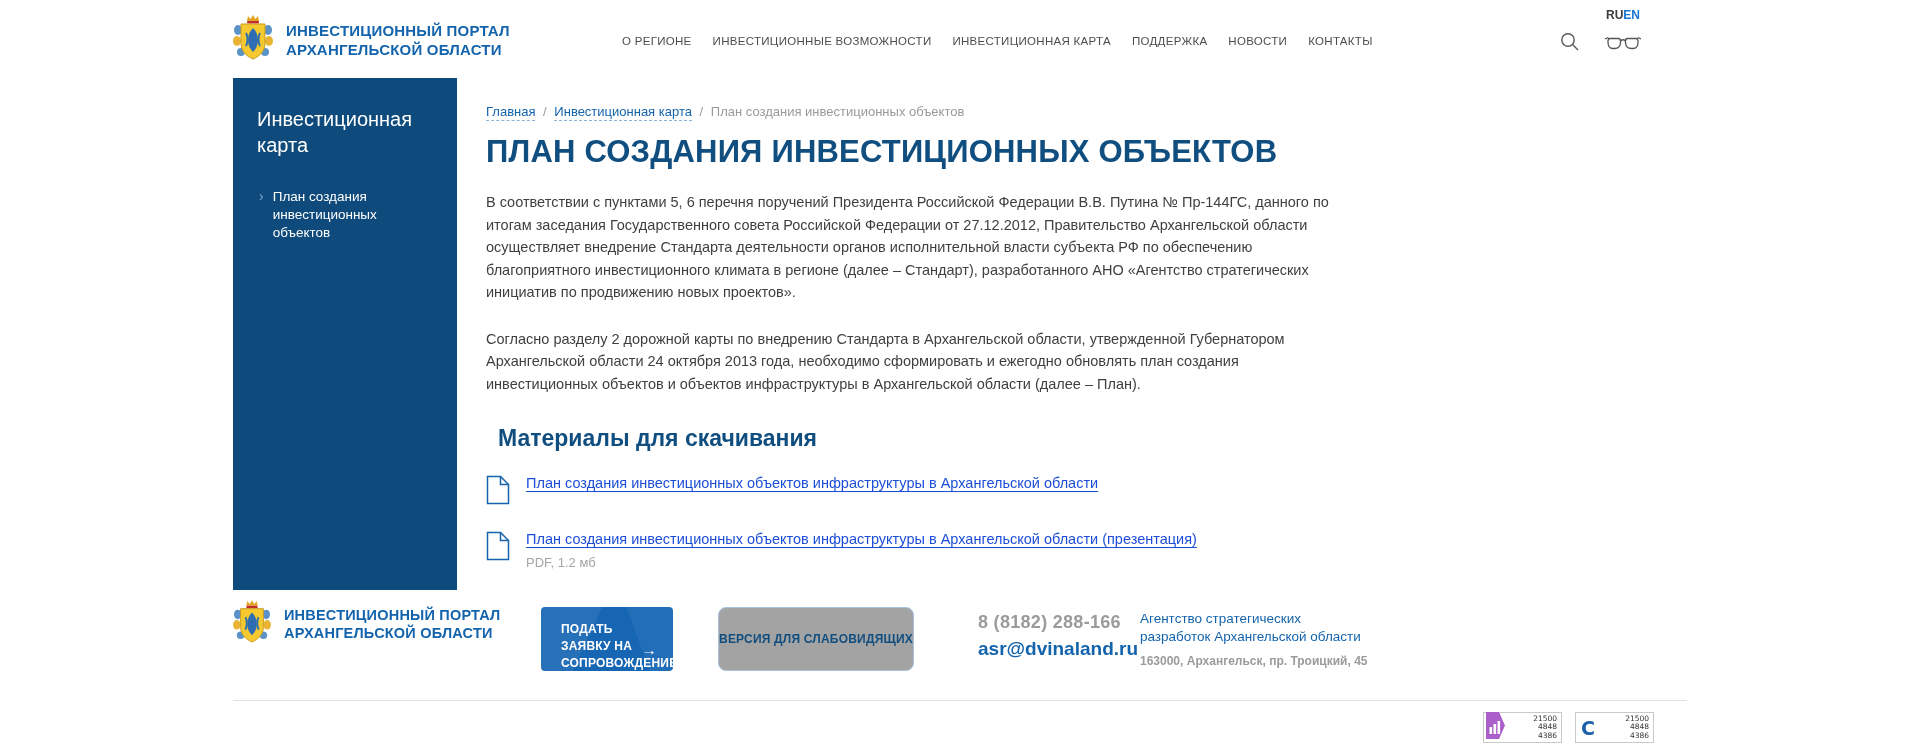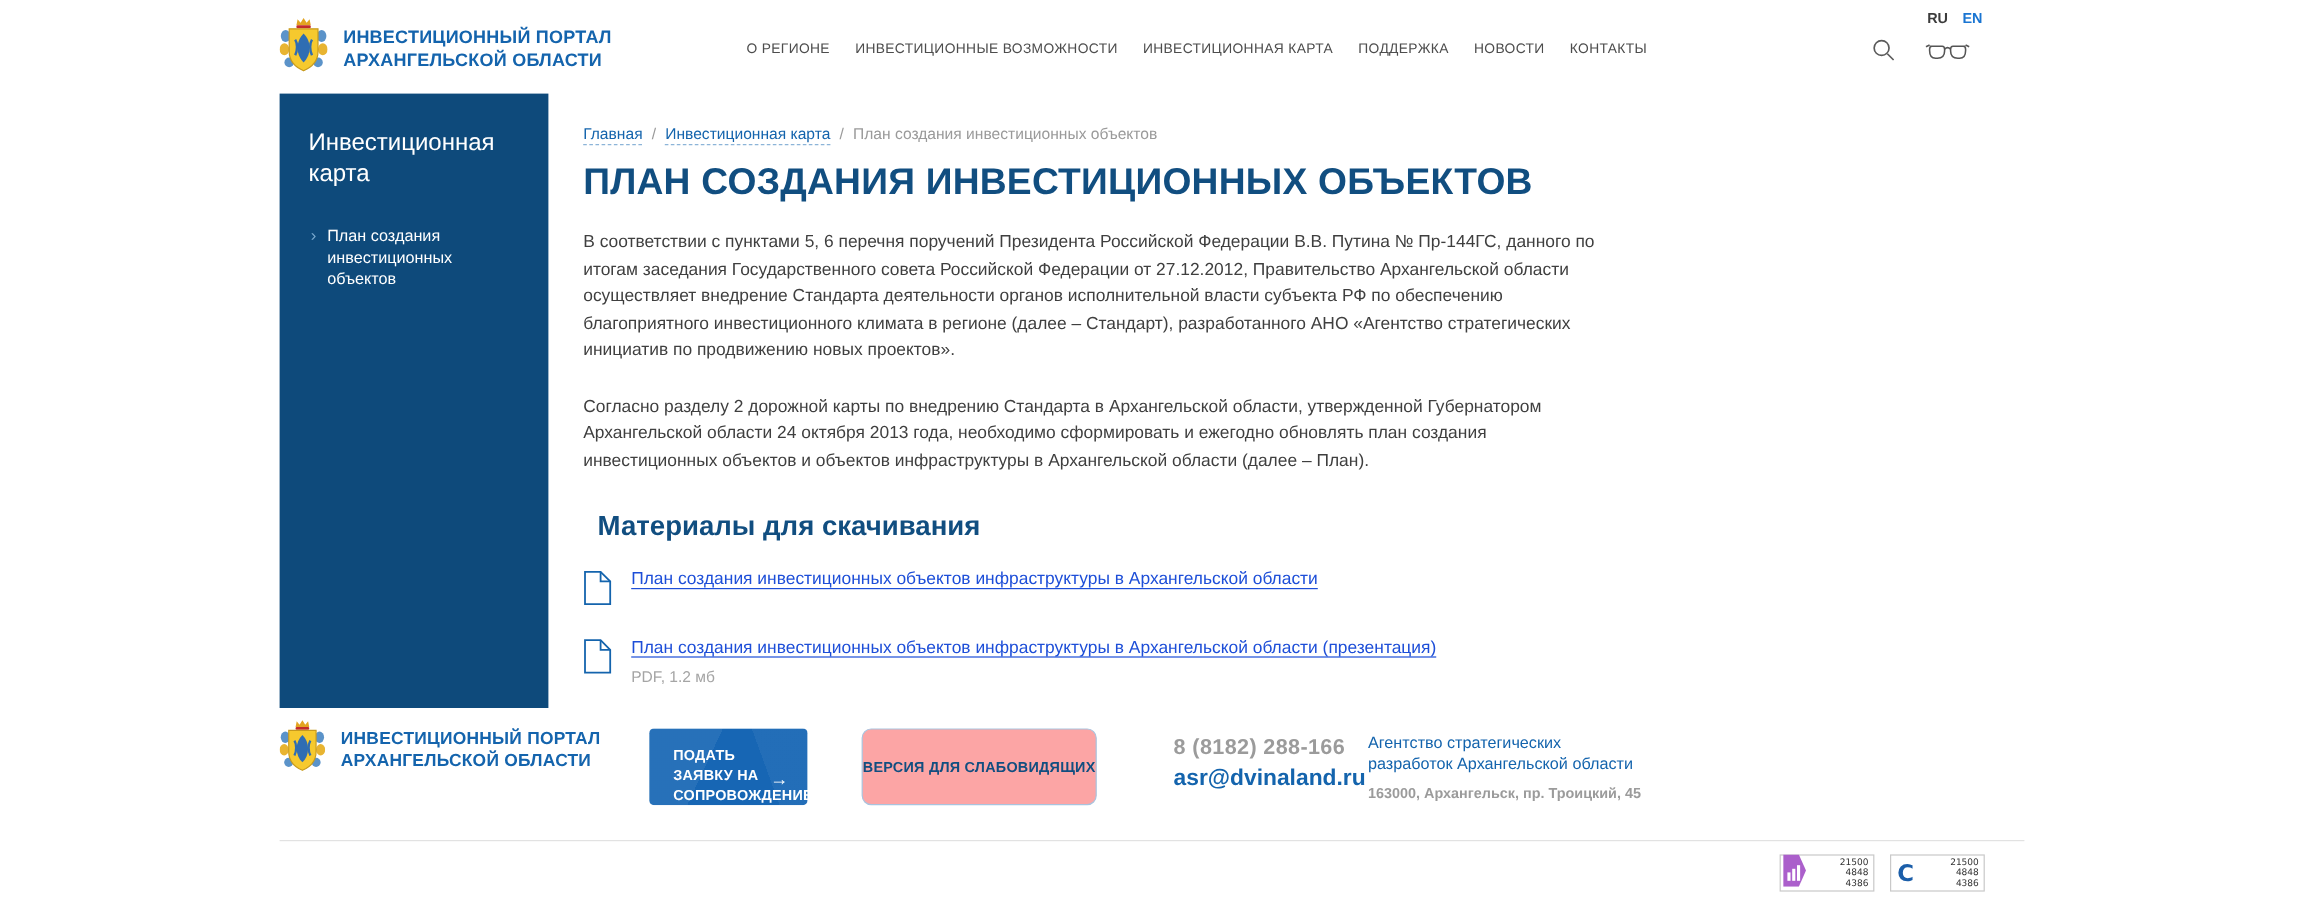--- a/index.html
+++ b/index.html
@@ -8,21 +8,21 @@
   a { cursor:pointer; }
   .page { position:relative; width:1920px; height:756px; background:#fff; overflow:hidden; }
 
   
   .header { position:absolute; left:0; top:0; width:1920px; height:78px; background:#fff; }
   .brand { position:absolute; left:233px; top:15px; display:flex; align-items:center; text-decoration:none; }
   .brand-text { margin-left:13px; display:flex; flex-direction:column; }
   .brand-text span { color:#1464ad; font-size:15px; font-weight:700; line-height:19px; letter-spacing:.2px; }
   .nav { position:absolute; left:622px; top:35px; display:flex; gap:21px; white-space:nowrap; }
   .nav a { color:#4d4d4d; font-size:11.5px; letter-spacing:.3px; text-decoration:none; font-weight:400; }
-  .lang { position:absolute; left:1606px; top:8px; display:flex; gap:12px; }
+  .lang { position:absolute; left:1606px; top:8px; display:flex; }
   .lang a { font-size:12px; font-weight:700; text-decoration:none; }
   .lang-ru { color:#3c3c3c; }
   .lang-en { color:#1a75d2; }
   .search-btn { position:absolute; left:1560px; top:32px; width:20px; height:20px; display:inline-block; }
   .glasses-btn { position:absolute; left:1604px; top:36px; width:38px; height:15px; display:inline-block; }
 
   
   .sidebar { position:absolute; left:233px; top:78px; width:224px; height:512px; background:#0e4a7b; padding:28px 24px 0 24px; }
   .sidebar-title { color:#fff; font-size:20px; font-weight:400; line-height:26px; margin-bottom:30px; max-width:160px; }
   .sidebar-item { display:flex; align-items:flex-start; text-decoration:none; }
@@ -45,21 +45,21 @@
 
   
   .footer-brand { position:absolute; left:233px; top:600px; display:flex; align-items:center; text-decoration:none; }
   .footer-brand .brand-text span { font-size:14.5px; line-height:18px; }
   .apply-btn { position:absolute; left:541px; top:607px; width:132px; height:64px; border-radius:4px; color:#fff;
                background:linear-gradient(115deg, rgba(255,255,255,.07) 0 38%, rgba(255,255,255,0) 38%),
                           linear-gradient(250deg, rgba(255,255,255,.05) 0 30%, rgba(255,255,255,0) 30%), #1766b4;
                font-size:12px; font-weight:700; line-height:17px; padding:14px 14px 0 20px; text-decoration:none; letter-spacing:.2px; }
   .apply-arrow { position:absolute; right:16px; bottom:13px; font-size:15px; font-weight:400; }
   .access-btn { position:absolute; left:718px; top:607px; width:196px; height:64px; border:1px solid #a9c3de; border-radius:8px;
-                background:#fca5a5; color:#114e80; font-size:12px; font-weight:700; letter-spacing:.2px;
+                background:#a3a3a3; color:#114e80; font-size:12px; font-weight:700; letter-spacing:.2px;
                 display:flex; align-items:center; justify-content:center; text-decoration:none; }
   .contact { position:absolute; left:978px; top:612px; }
   .phone { font-size:18px; font-weight:700; color:#9b9b9b; letter-spacing:.3px; }
   .email { font-size:19px; font-weight:700; color:#1464ad; margin-top:5px; text-decoration:none; display:block; }
   .agency-block { position:absolute; left:1140px; top:610px; width:235px; }
   .agency { color:#1464ad; font-size:13.5px; line-height:18px; }
   .address { color:#9b9b9b; font-size:12px; font-weight:700; margin-top:8px; }
   .divider { position:absolute; left:233px; top:700px; width:1454px; height:1px; background:#e2e2e2; }
 
   .counters { position:absolute; left:1483px; top:712px; display:flex; gap:13px; }

